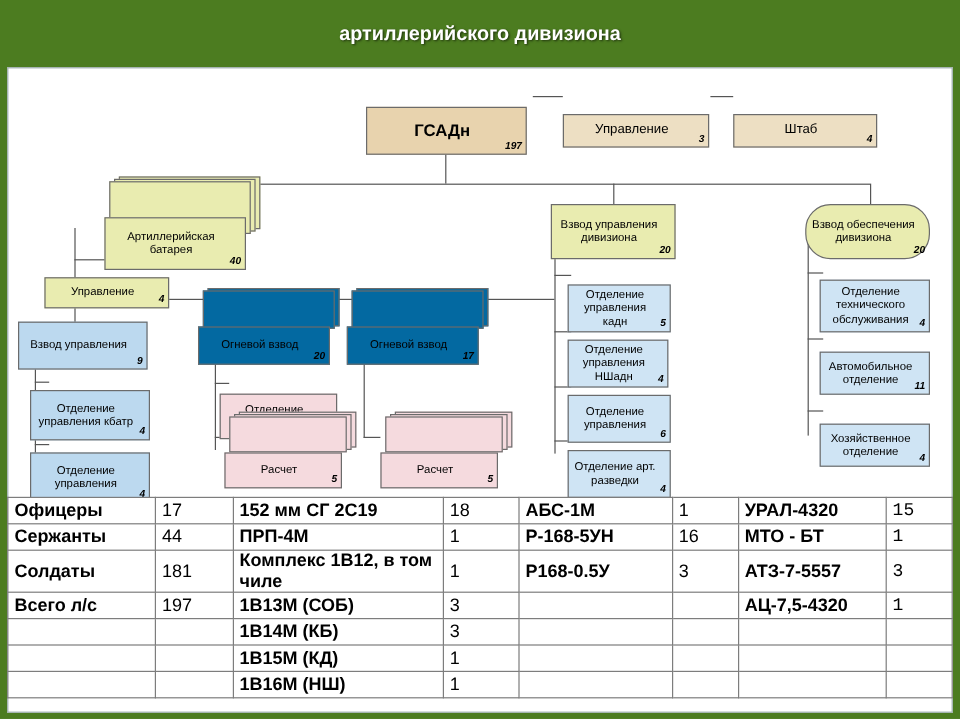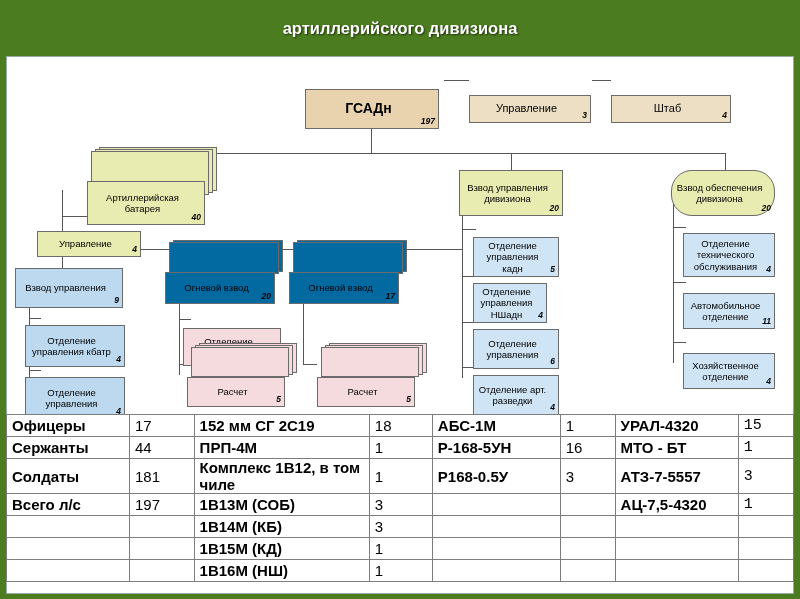--- a/index.html
+++ b/index.html
@@ -211,21 +211,21 @@
     <div class="stack pink2" style="left:314px;top:290px;width:98px;height:30px;"></div>
     <div class="box pink2" style="left:310px;top:292px;width:98px;height:30px;">
       <span>Расчет</span>
       <span class="num">5</span>
     </div>
 
     <div class="box bluelt" style="left:466px;top:152px;width:86px;height:40px;">
       <span>Отделение управления кадн</span>
       <span class="num">5</span>
     </div>
-    <div class="box bluelt" style="left:466px;top:198px;width:74px;height:40px;">
+    <div class="box bluelt" style="left:466px;top:198px;width:84px;height:40px;">
       <span>Отделение управления НШадн</span>
       <span class="num">4</span>
     </div>
     <div class="box bluelt" style="left:466px;top:244px;width:86px;height:40px;">
       <span>Отделение управления</span>
       <span class="num">6</span>
     </div>
     <div class="box bluelt" style="left:466px;top:290px;width:86px;height:40px;">
       <span>Отделение арт. разведки</span>
       <span class="num">4</span>

